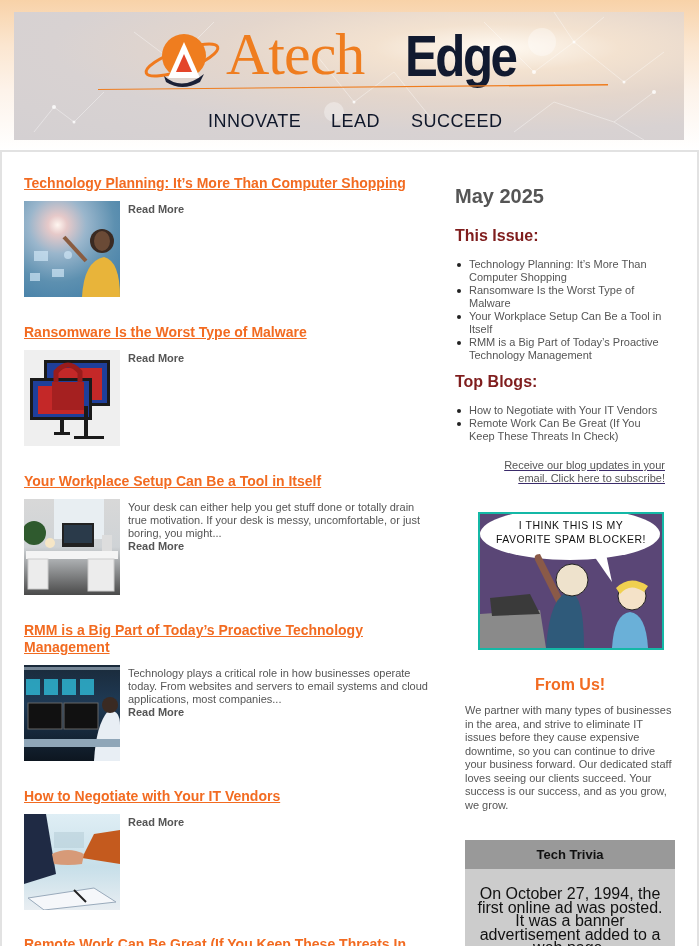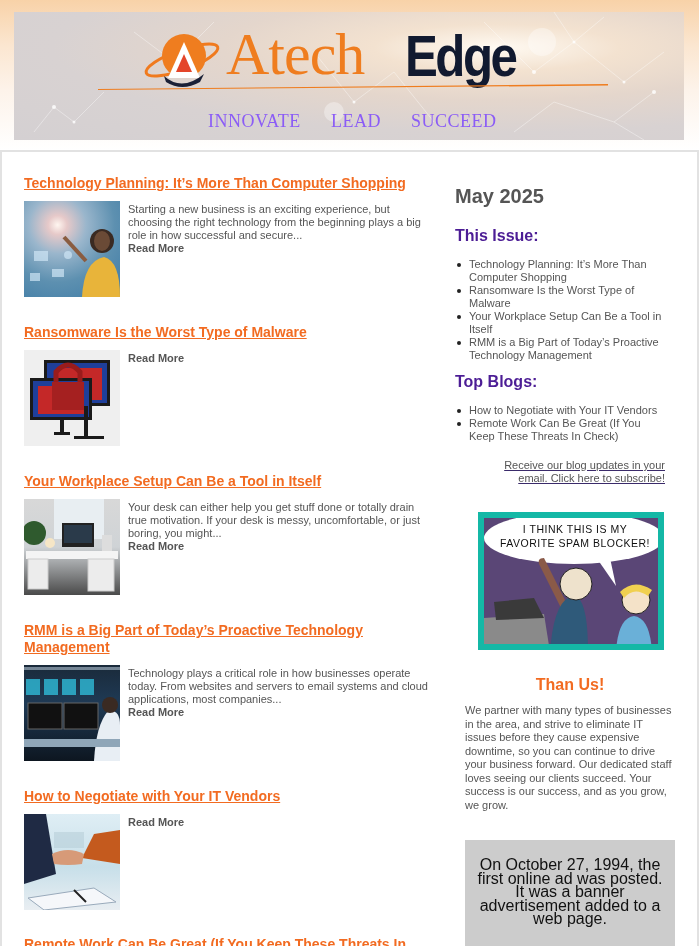--- a/index.html
+++ b/index.html
@@ -25,21 +25,21 @@
     }
     .logo-edge {
       position: absolute; left: 263px; top: -4px;
       font-family: "Liberation Sans", sans-serif; font-weight: bold; font-size: 58px;
       color: #111a30; letter-spacing: -3px; transform: scaleX(0.85); transform-origin: left top;
     }
     .swoosh {
       position: absolute; left: 98px; top: 82px; width: 510px; height: 6px;
     }
     .tagline {
-      position: absolute; top: 98px; font-size: 18px; color: #8b5cf6; letter-spacing: 0.5px; font-family: Liberation Serif, serif;
+      position: absolute; top: 98px; font-size: 18px; color: #0f172a; letter-spacing: 0.5px;
     }
 
     .content-frame {
       position: absolute; left: 0; top: 150px; width: 699px; height: 796px;
       border-top: 2px solid #e2e2e2; border-left: 2px solid #e2e2e2; border-right: 2px solid #e2e2e2;
     }
 
     .main-col { position: absolute; left: 24px; top: 175px; width: 410px; }
     .article { position: absolute; left: 0; width: 410px; }
     .article-title {
@@ -47,37 +47,37 @@
       text-decoration: underline; line-height: 17px;
     }
     .thumb { position: absolute; left: 0; width: 96px; height: 96px; overflow: hidden; }
     .excerpt {
       position: absolute; left: 104px; width: 306px; font-size: 11px; line-height: 13px; color: #555;
     }
     .read-more { display: block; font-weight: bold; color: #555; font-size: 11px; line-height: 13px; }
 
     .side-col { position: absolute; left: 455px; top: 175px; width: 220px; }
     .issue-date { position: absolute; left: 0; top: 10px; font-size: 20px; font-weight: bold; color: #555; }
-    .side-heading { position: absolute; left: 0; font-size: 16px; font-weight: bold; color: #4c1d95; }
+    .side-heading { position: absolute; left: 0; font-size: 16px; font-weight: bold; color: #7f1d1d; }
     .side-list { position: absolute; left: 14px; width: 200px; list-style: none; }
     .side-list li {
       position: relative; font-size: 11px; line-height: 13px; color: #555; padding-left: 0;
     }
     .side-list li::before {
       content: ""; position: absolute; left: -12px; top: 5px; width: 4px; height: 4px;
       border-radius: 50%; background: #222;
     }
     .subscribe {
       position: absolute; left: 0; top: 284px; width: 230px; text-align: right;
       font-size: 11px; line-height: 13px; color: #555; text-decoration: underline;
       text-decoration-color: #3a2a6a;
     }
     .comic {
       position: absolute; left: 23px; top: 337px; width: 186px; height: 138px;
-      border: 6px solid #14b8a6; background: #5b4a7a; overflow: hidden;
+      border: 2px solid #14b8a6; background: #5b4a7a; overflow: hidden;
     }
     .about-heading { position: absolute; left: 0; top: 501px; width: 230px; text-align: center; font-size: 16px; font-weight: bold; color: #f26b21; }
     .about-text { position: absolute; left: 10px; top: 529px; width: 210px; font-size: 11px; line-height: 13.5px; color: #555; }
 
     .trivia { position: absolute; left: 465px; top: 840px; width: 210px; height: 106px; background: #cccccc; }
     .trivia-head {
       height: 29px; background: #999999; color: #111; font-weight: bold; font-size: 13px;
       text-align: center; line-height: 29px;
     }
     .trivia-text { padding: 18px 6px 0 6px; text-align: center; color: #111; font-size: 16px; line-height: 13.5px; }
@@ -144,21 +144,20 @@
         <path d="M62 60 L40 36" stroke="#8a5c40" stroke-width="4"></path>
         <g fill="#cfe6f5" fill-opacity="0.7">
           <rect x="10" y="50" width="14" height="10"></rect>
             <rect x="28" y="68" width="12" height="8"></rect>
           <rect x="6" y="72" width="10" height="8"></rect>
             <circle cx="44" cy="54" r="4"></circle>
         </g>
       </svg>
     </div>
     <div class="excerpt" style="top:28px;">
-      <span>Starting a new business is an exciting experience, but choosing the right technology from the beginning plays a big role in how successful and secure...</span>
       <a class="read-more">Read More</a>
     </div>
   </div>
 
   <div class="article" style="top:149px;">
     <a class="article-title">Ransomware Is the Worst Type of Malware</a>
     <div class="thumb" style="top:26px; background:#efefef;">
       <svg width="96" height="96">
         <rect x="20" y="10" width="66" height="46" fill="#1a1a1a"></rect>
           <rect x="23" y="13" width="60" height="40" fill="#1f3f9a"></rect>
@@ -277,19 +276,20 @@
       <path d="M56 48 Q52 40 60 40 L92 104 L86 108 Z" fill="#8a5a48"></path>
       <path d="M66 134 Q70 80 90 78 Q104 80 104 134 Z" fill="#2f5a7a"></path>
       <circle cx="92" cy="66" r="16" fill="#eee2cc" stroke="#222"></circle>
       <path d="M132 134 Q134 100 150 98 Q166 100 168 134 Z" fill="#6ab0d8"></path>
       <circle cx="152" cy="82" r="14" fill="#f4e2c8" stroke="#222"></circle>
       <path d="M136 74 Q150 60 168 72 L164 78 Q150 68 140 80 Z" fill="#f0d050"></path>
     </svg>
     
   </div>
 
-  <div class="about-heading">Than Us!</div>
+  <div class="about-heading">From Us!</div>
   <div class="about-text">We partner with many types of businesses in the area, and strive to eliminate IT issues before they cause expensive downtime, so you can continue to drive your business forward. Our dedicated staff loves seeing our clients succeed. Your success is our success, and as you grow, we grow.</div>
 </div>
 
 <div class="trivia">
+  <div class="trivia-head">Tech Trivia</div>
   <div class="trivia-text">On October 27, 1994, the first online ad was posted. It was a banner advertisement added to a web page.</div>
 </div>
 
 </body></html>

